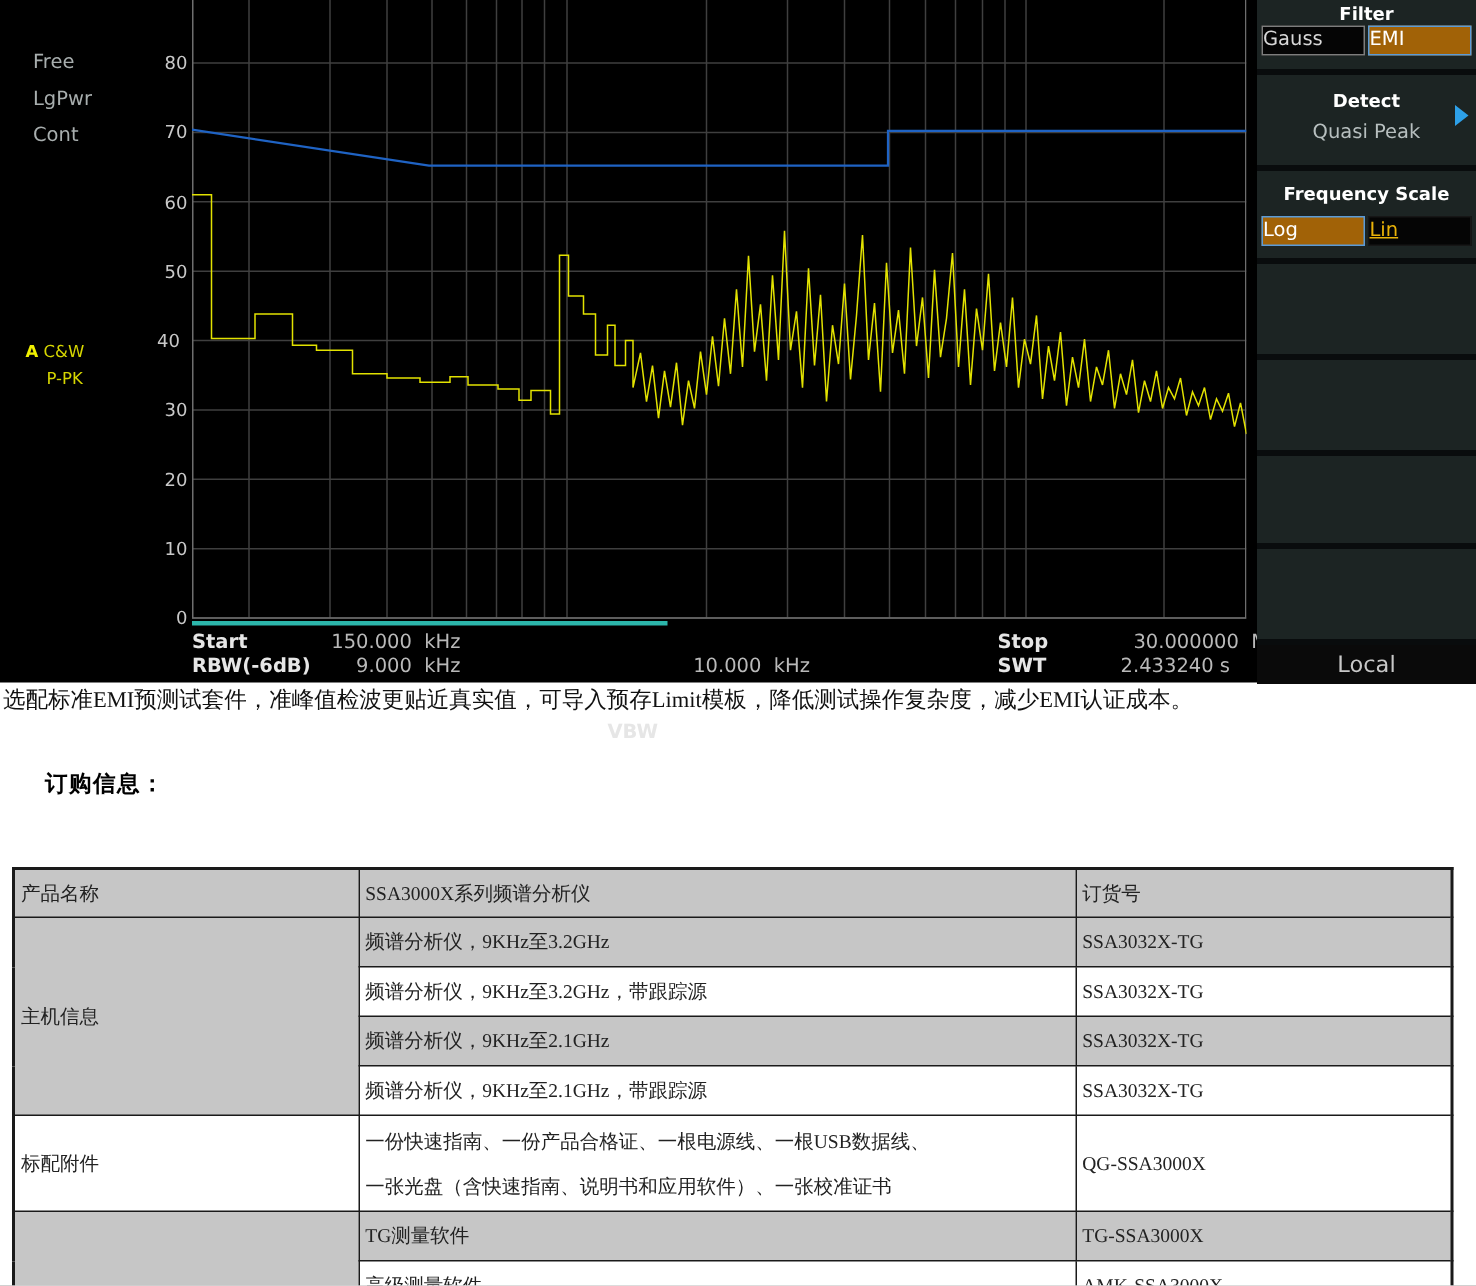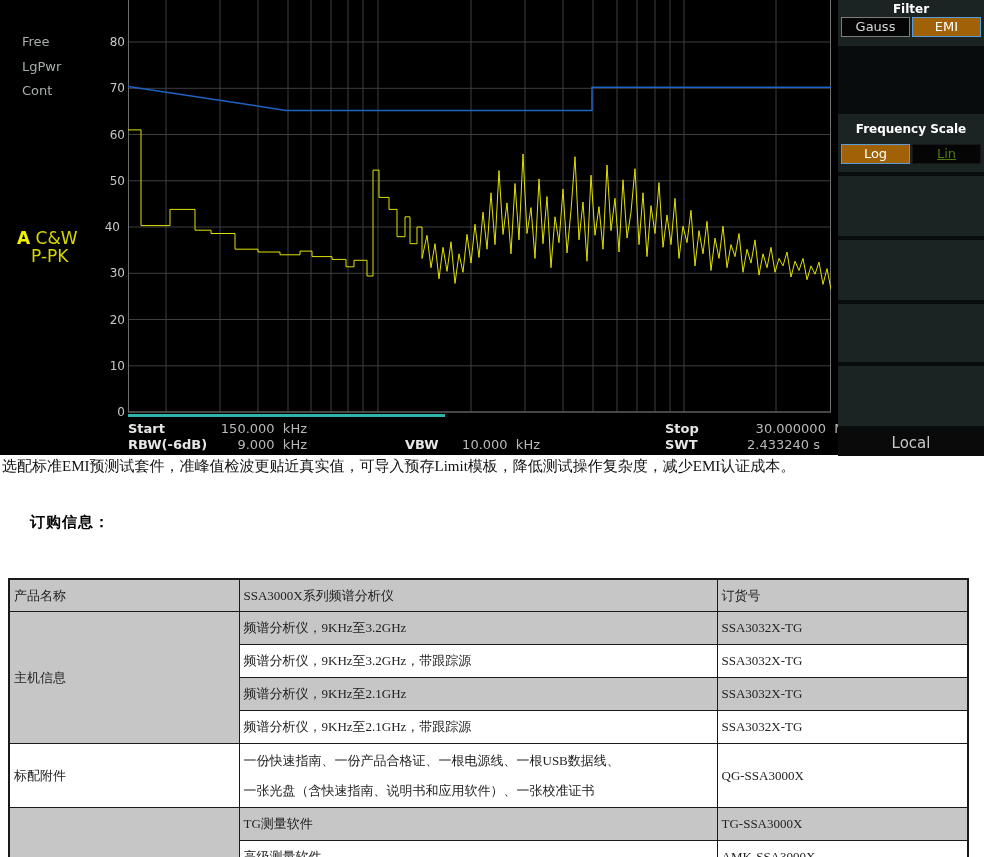--- a/index.html
+++ b/index.html
@@ -2,36 +2,36 @@
 <html><head>
 <meta charset="utf-8">
 <style>
   html,body{margin:0;padding:0;background:#fff;}
   .page{position:relative;width:984px;height:857px;overflow:hidden;background:#fff;
         font-family:"Liberation Serif","DejaVu Serif",serif;}
   
   .analyzer{position:absolute;left:0;top:0;width:984px;height:455px;background:#000;
             font-family:"DejaVu Sans","Liberation Sans",sans-serif;}
   .an-label{position:absolute;color:#a8aeae;font-size:13px;}
-  .trace-id{position:absolute;color:#d6d600;font-size:17px;}
+  .trace-id{position:absolute;color:#d6d600;font-size:11px;}
   .trace-id b{color:#f0f000;}
   .ytick{position:absolute;width:40px;text-align:right;color:#c8c8c8;font-size:12px;}
   .plot-svg{position:absolute;left:128px;top:0;}
   .readout{position:absolute;height:16px;font-size:13px;color:#b9b9b9;}
   .readout .lab{position:absolute;color:#e6e6e6;font-weight:bold;}
   .rv{position:absolute;text-align:right;white-space:pre;}
   
   .panel{position:absolute;left:838px;top:0;width:146px;height:455px;background:#090c0d;}
   .sect{position:absolute;left:0;width:146px;background:#1c2423;}
   .sect-title{text-align:center;color:#fff;font-weight:bold;font-size:12px;padding-top:2px;}
   .btnrow{position:absolute;left:3px;top:17px;width:140px;height:20px;display:flex;gap:2px;}
-  .sbtn{flex:1;font-size:13px;text-align:center;line-height:18px;height:20px;box-sizing:border-box;}
+  .sbtn{flex:1;font-size:13px;line-height:18px;height:20px;box-sizing:border-box;}
   .sbtn.dark{background:#050505;color:#d8d8d8;border:1px solid #7d7d7d;}
   .sbtn.blue{background:#a16207;color:#fff;border:1px solid #5b9bd8;}
-  .sbtn.plain{background:#050505;color:#4d7c0f;border:1px solid #161616;text-decoration:underline;}
+  .sbtn.plain{background:#050505;color:#eab308;border:1px solid #161616;text-decoration:underline;}
   .detect-val{text-align:center;color:#b7bfbf;font-size:13px;margin-top:7px;}
   .arrow-right{position:absolute;right:5px;top:20px;width:0;height:0;
                border-left:9px solid #2da0e8;border-top:7px solid transparent;border-bottom:7px solid transparent;}
   .local-bar{position:absolute;left:0;top:430px;width:146px;height:26px;background:#0a0a0a;
              color:#c8c8c8;font-size:15px;text-align:center;line-height:26px;}
   
   .desc{position:absolute;left:2px;top:457px;width:980px;font-size:15px;color:#111;}
   .order-heading{position:absolute;left:30px;top:513px;font-size:15px;font-weight:bold;color:#000;letter-spacing:1px;}
   table.order{position:absolute;left:8px;top:578px;width:959px;border-collapse:collapse;
               font-size:13px;color:#222;table-layout:fixed;}
@@ -79,33 +79,38 @@
 
     <div class="readout" style="left:0;top:421px;width:838px;">
       <span class="lab" style="left:128px;">Start</span>
       <span class="rv" style="left:147px;width:160px;">150.000  kHz</span>
       <span class="lab" style="left:665px;">Stop</span>
       <span class="rv" style="left:700px;width:162px;">30.000000  MHz</span>
     </div>
     <div class="readout" style="left:0;top:437px;width:838px;">
       <span class="lab" style="left:128px;">RBW(-6dB)</span>
       <span class="rv" style="left:147px;width:160px;">9.000  kHz</span>
-      <span class="lab" style="left:405px;">VBW</span>
+      <span class="lab" style="left:405px;margin-top:44px;">VBW</span>
       <span class="rv" style="left:420px;width:120px;">10.000  kHz</span>
       <span class="lab" style="left:665px;">SWT</span>
       <span class="rv" style="left:700px;width:120px;">2.433240 s</span>
     </div>
 
     <div class="panel">
       <div class="sect" style="top:0;height:46px;">
         <div class="sect-title">Filter</div>
         <div class="btnrow">
           <div class="sbtn dark">Gauss</div>
           <div class="sbtn blue">EMI</div>
         </div>
+      </div>
+      <div class="sect" style="top:50px;height:60px;">
+        <div class="sect-title" style="padding-top:10px;">Detect</div>
+        <div class="detect-val">Quasi Peak</div>
+        <span class="arrow-right"></span>
       </div>
       <div class="sect" style="top:114px;height:58px;">
         <div class="sect-title" style="padding-top:8px;">Frequency Scale</div>
         <div class="btnrow" style="top:30px;">
           <div class="sbtn blue">Log</div>
           <div class="sbtn plain">Lin</div>
         </div>
       </div>
       <div class="sect" style="top:176px;height:60px;"></div>
       <div class="sect" style="top:240px;height:60px;"></div>

